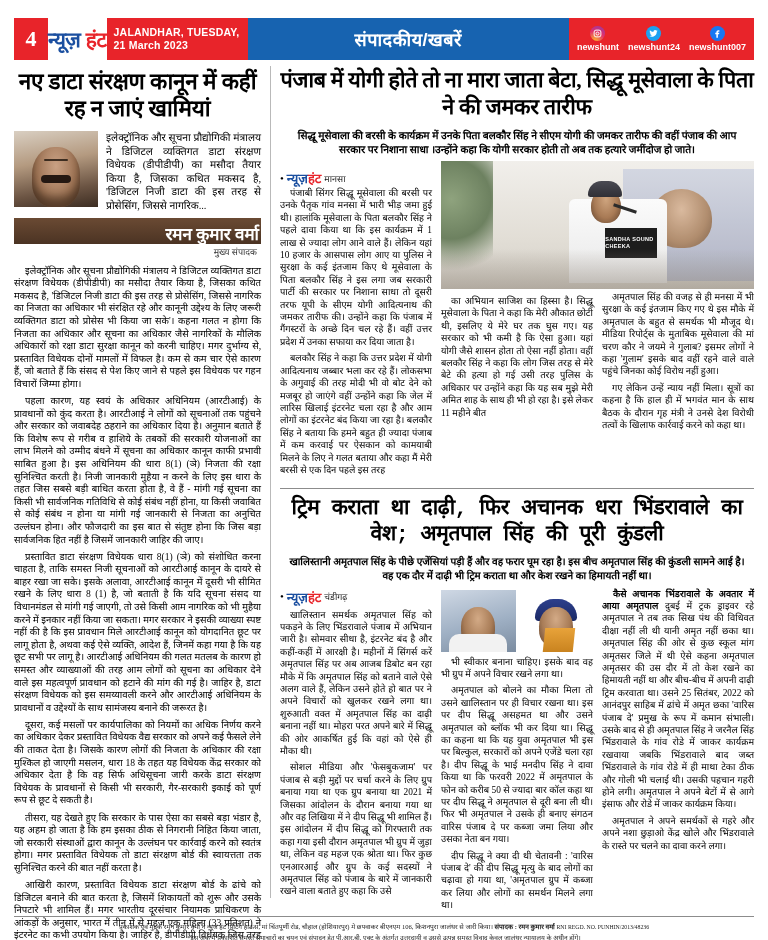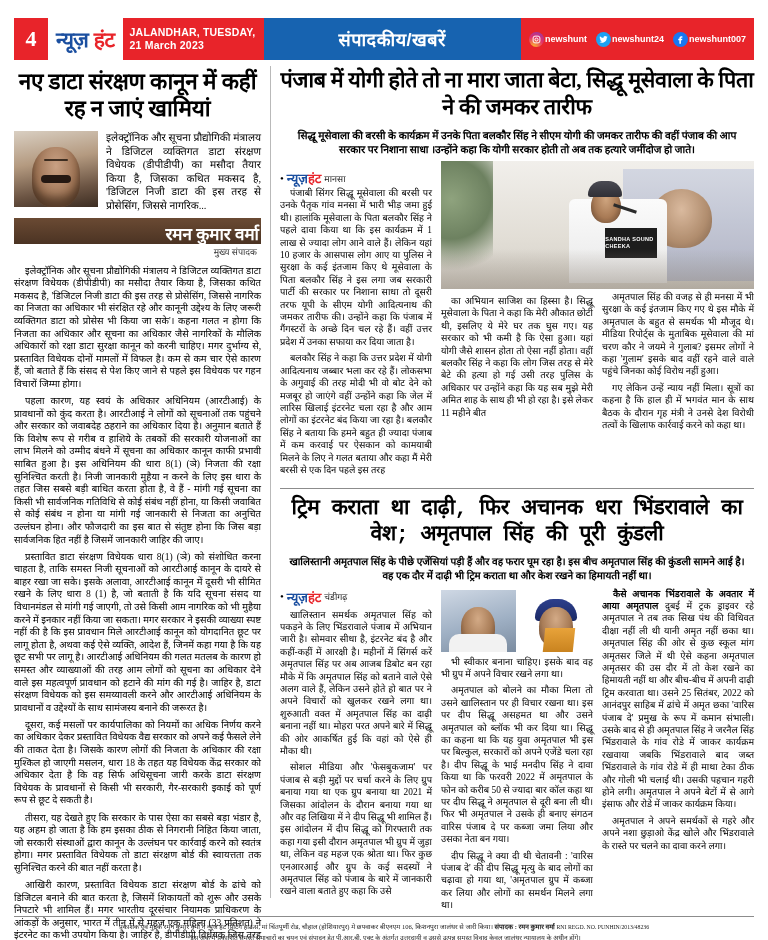--- a/index.html
+++ b/index.html
@@ -17,21 +17,21 @@
     display: flex; align-items: stretch;
     height: 42px; margin: 18px 14px 0 14px;
   }
   .mh-pageno {
     background: #e8242a; color: #fff;
     width: 34px; display: flex; align-items: center; justify-content: center;
     font-family: "Liberation Serif", serif; font-size: 22px; font-weight: bold;
   }
   .mh-logo-wrap {
     background: #fff; display: flex; align-items: center;
-    padding: 0 8px; border-top: 0; 
+    padding: 0 0; border-top: 0; 
   }
   .mh-logo {
     font-family: "Liberation Sans", sans-serif; font-weight: bold;
     font-size: 21px; letter-spacing: -0.5px; white-space: nowrap;
   }
   .mh-logo .blue { color: #1b4fa0; }
   .mh-logo .red  { color: #e8242a; }
   .mh-date {
     background: #e8242a; color: #fff; display: flex; flex-direction: column;
     justify-content: center; padding: 0 8px 0 7px; min-width: 118px;
@@ -45,21 +45,21 @@
     display: flex; align-items: center; justify-content: center;
   }
   .mh-section span {
     font-family: "Liberation Sans", sans-serif; font-weight: bold;
     font-size: 18px; letter-spacing: 0.5px;
   }
   .mh-social {
     background: #e8242a; display: flex; align-items: center;
     padding: 0 8px; gap: 9px;
   }
-  .soc { display: flex; flex-direction: row; align-items: center; gap: 1px; }
+  .soc { display: flex; flex-direction: column; align-items: center; gap: 1px; }
   .soc-ic {
     width: 15px; height: 15px; border-radius: 50%;
     display: flex; align-items: center; justify-content: center;
     font-family: "DejaVu Sans", sans-serif; font-size: 10px; color: #fff; font-weight: bold;
   }
   .soc-ig { background: radial-gradient(circle at 30% 100%, #fdbb2d, #e1306c 55%, #833ab4); }
   .soc-tw { background: #1da1f2; }
   .soc-fb { background: #1877f2; }
   .soc-lbl {
     font-family: "Liberation Sans", sans-serif; font-weight: bold;

